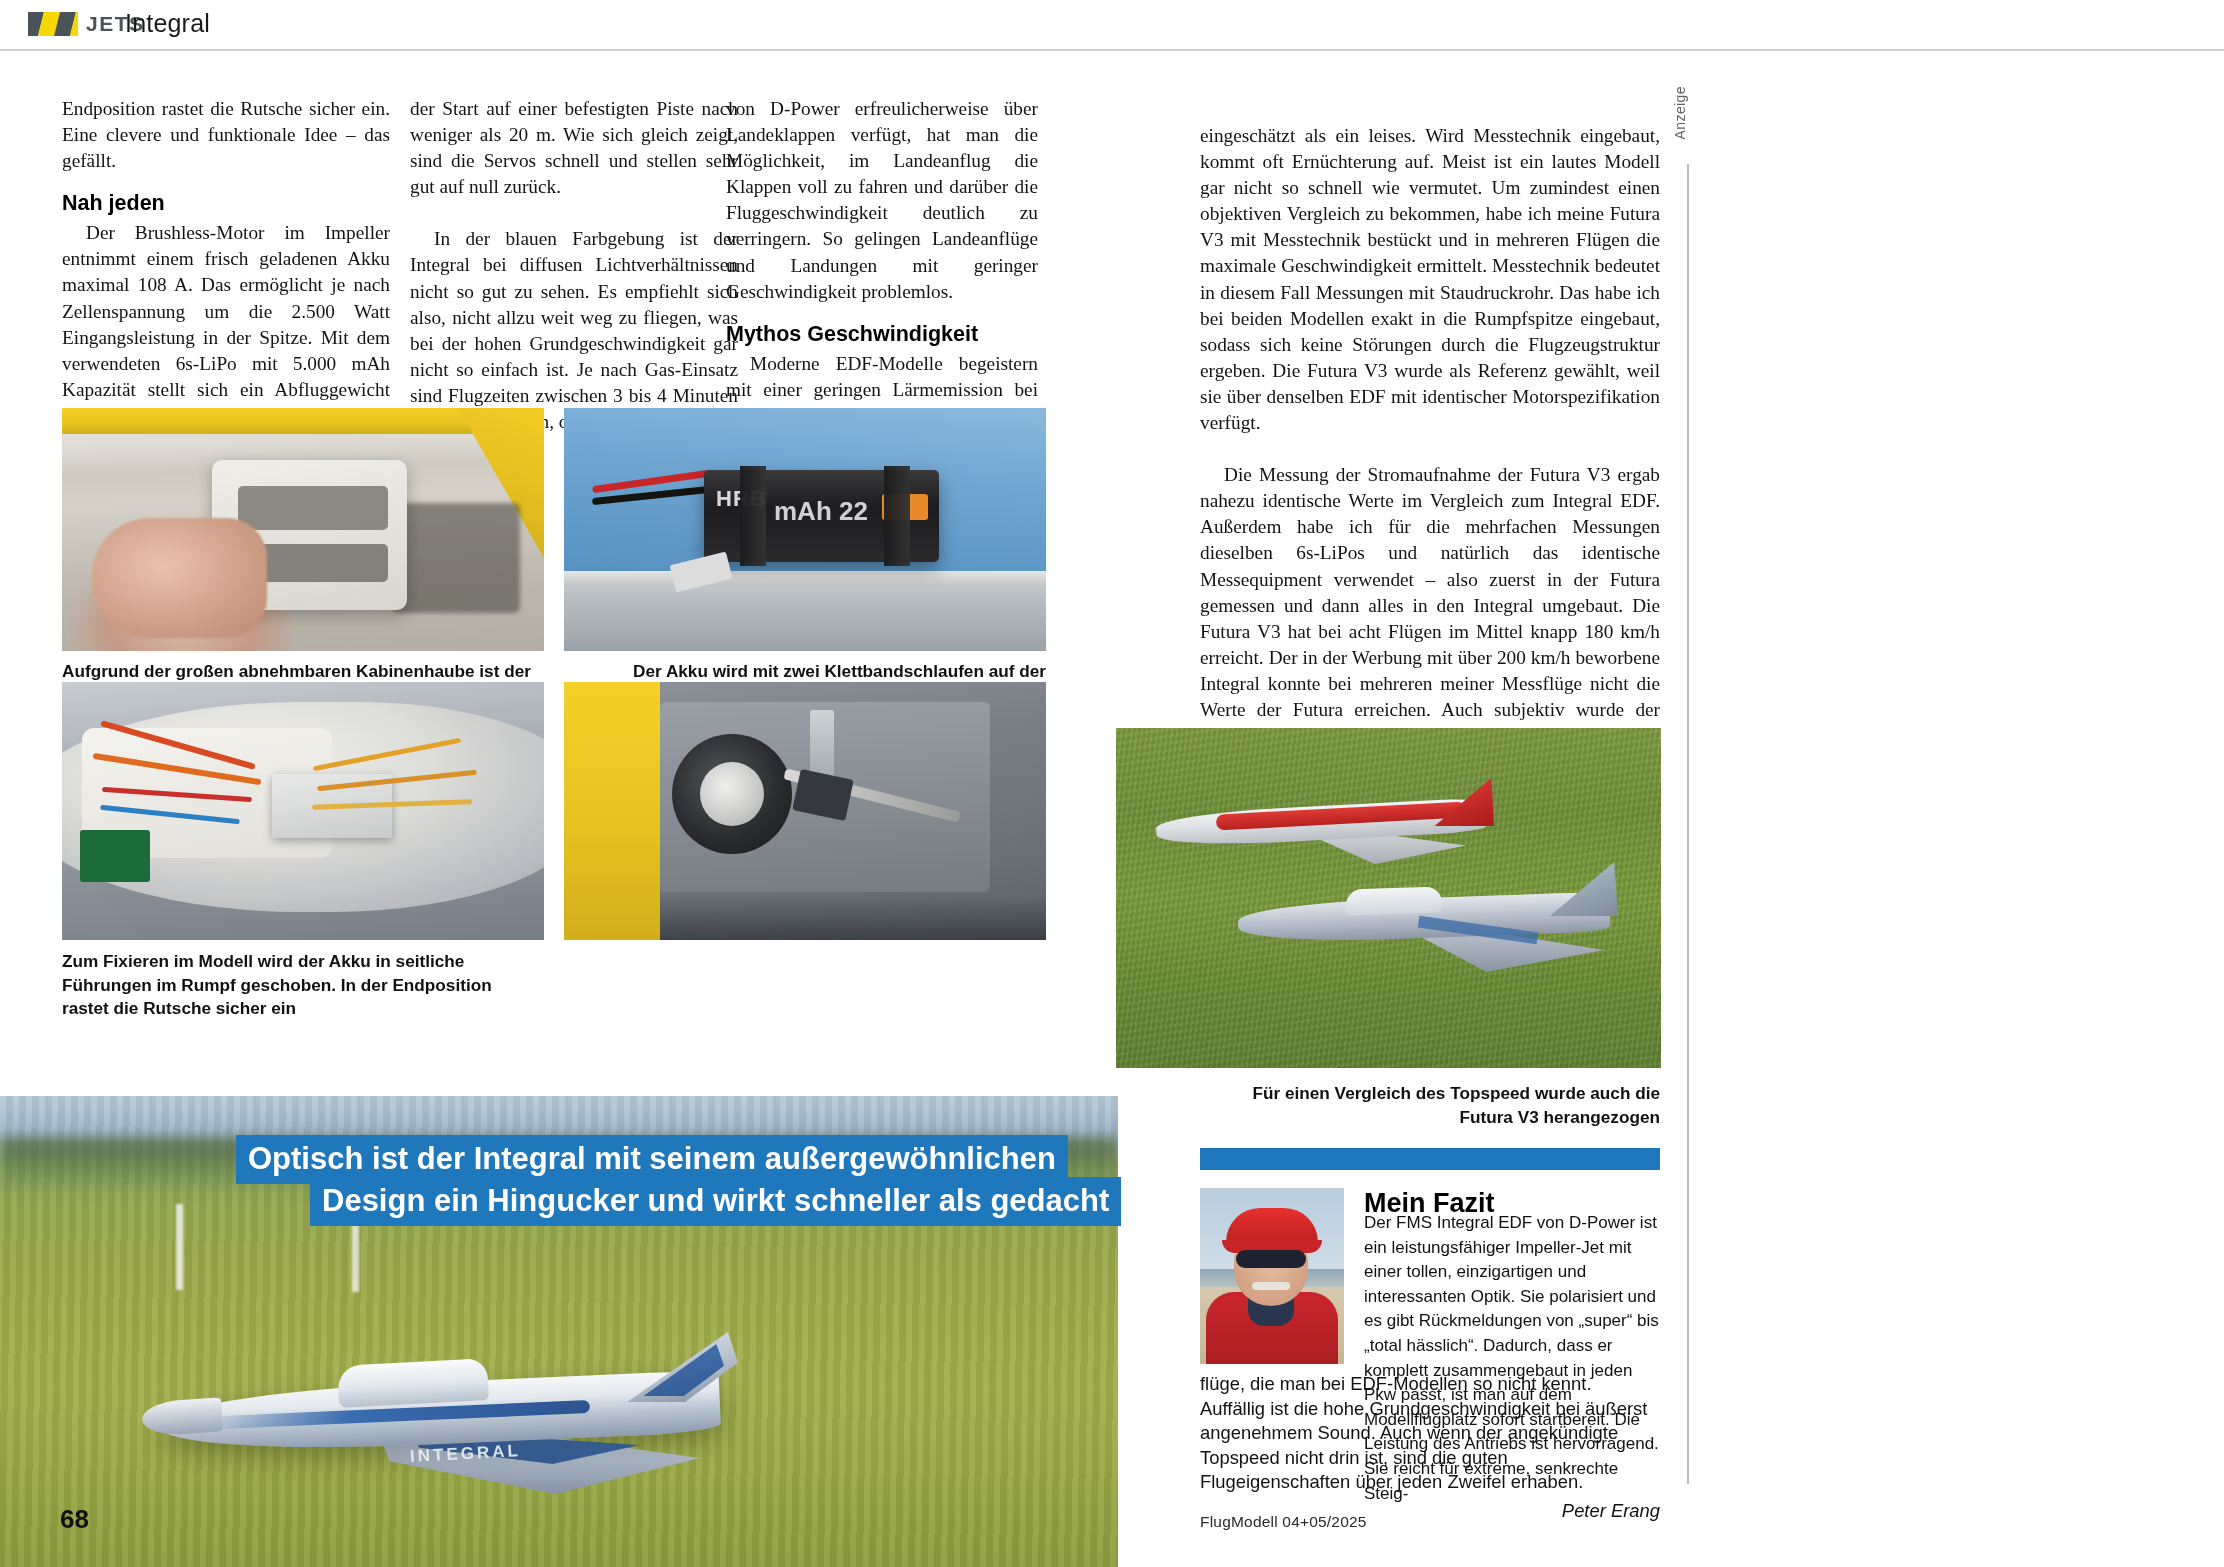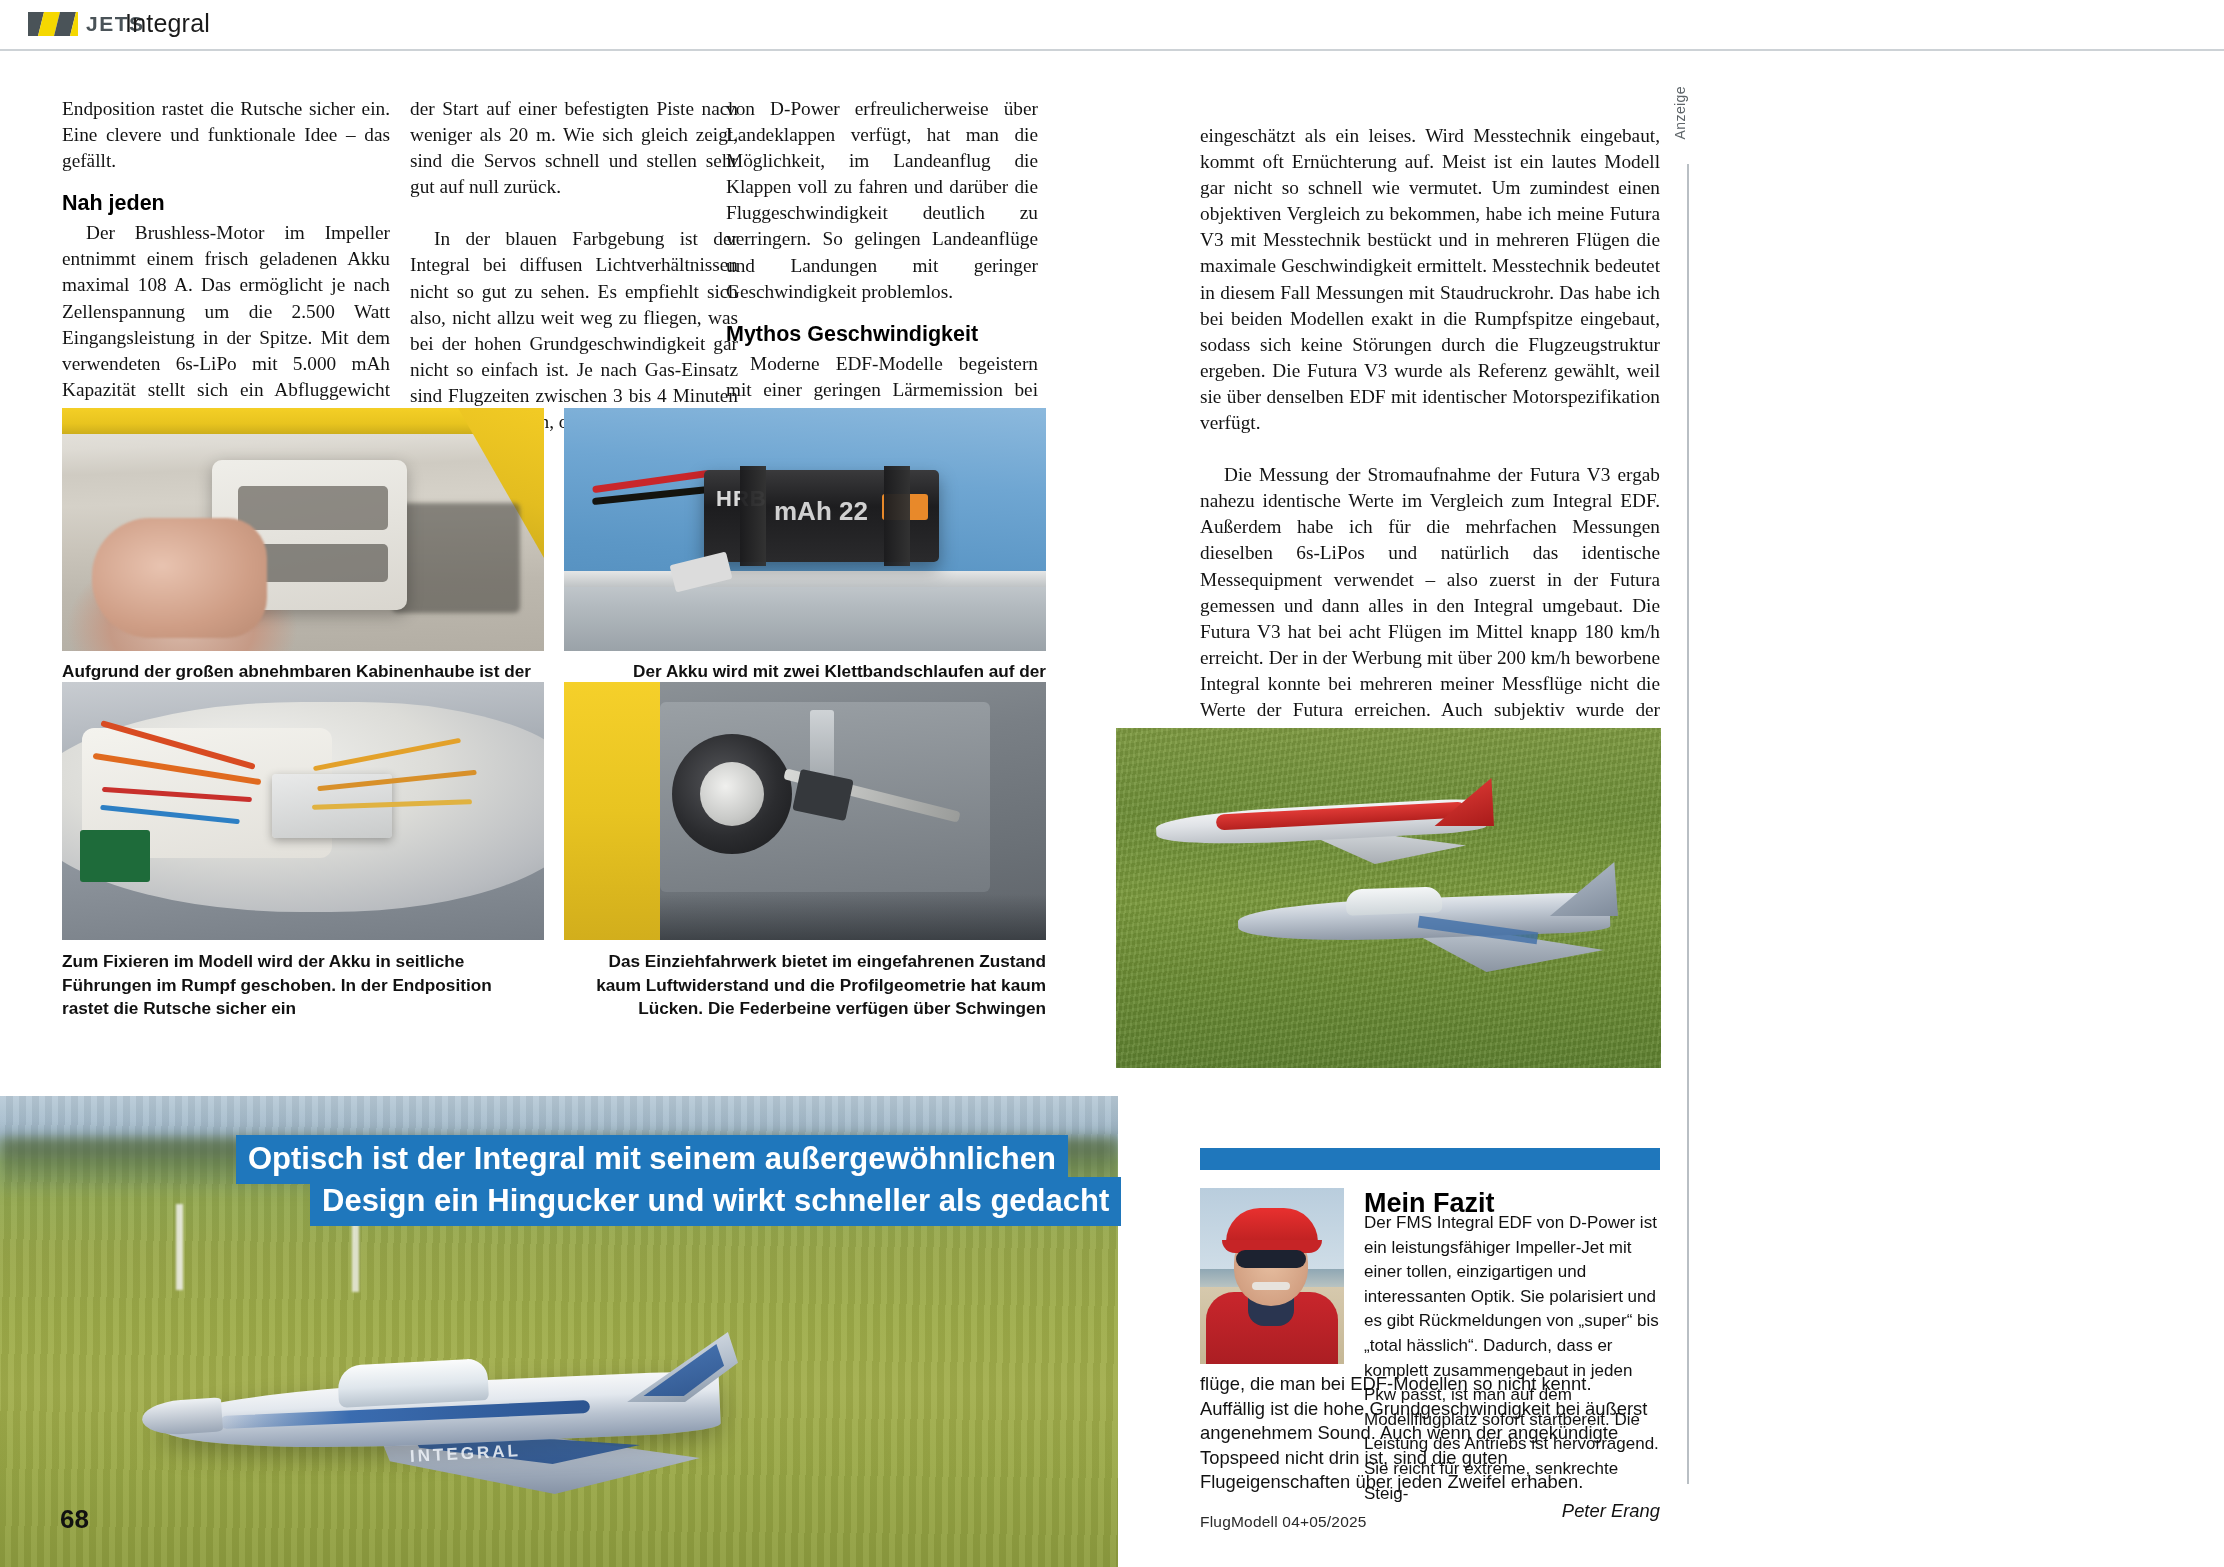--- a/index.html
+++ b/index.html
@@ -359,40 +359,40 @@
       <div class="ybar"></div>
       <div class="bay"></div>
       <div class="door"></div>
       <div class="tire"></div>
       <div class="hub"></div>
       <div class="strut"></div>
       <div class="strut2"></div>
       <div class="shadow"></div>
     </div>
   </div>
-  <div class="cap r" style="left:564px;top:950px;width:482px;">Das Einziehfahrwerk bietet im eingefahrenen Zustand kaum Luftwiderstand und die Profilgeometrie hat kaum Lücken. Die Federbeine verfügen über Schwingen</div>
 
   <div class="photo" id="p5">
     <div class="inner">
       <div class="grass"></div>
       <div class="jetA">
         <div class="wing"></div>
           <div class="body"></div>
           <div class="red"></div>
           <div class="tail"></div>
       </div>
       <div class="jetB">
         <div class="wing"></div>
           <div class="body"></div>
           <div class="blue1"></div>
         <div class="canopy"></div>
           <div class="tail"></div>
       </div>
     </div>
   </div>
+  <div class="cap r" style="left:1200px;top:1082px;width:460px;">Für einen Vergleich des Topspeed wurde auch die Futura V3 herangezogen</div>
 
   <div class="photo" id="p6">
     <div class="inner">
       <div class="blur"></div>
       <div class="treeline"></div>
       <div class="post1"></div>
       <div class="post2"></div>
       <div class="jet">
         <div class="wing"></div>
         <div class="wingblue"></div>

